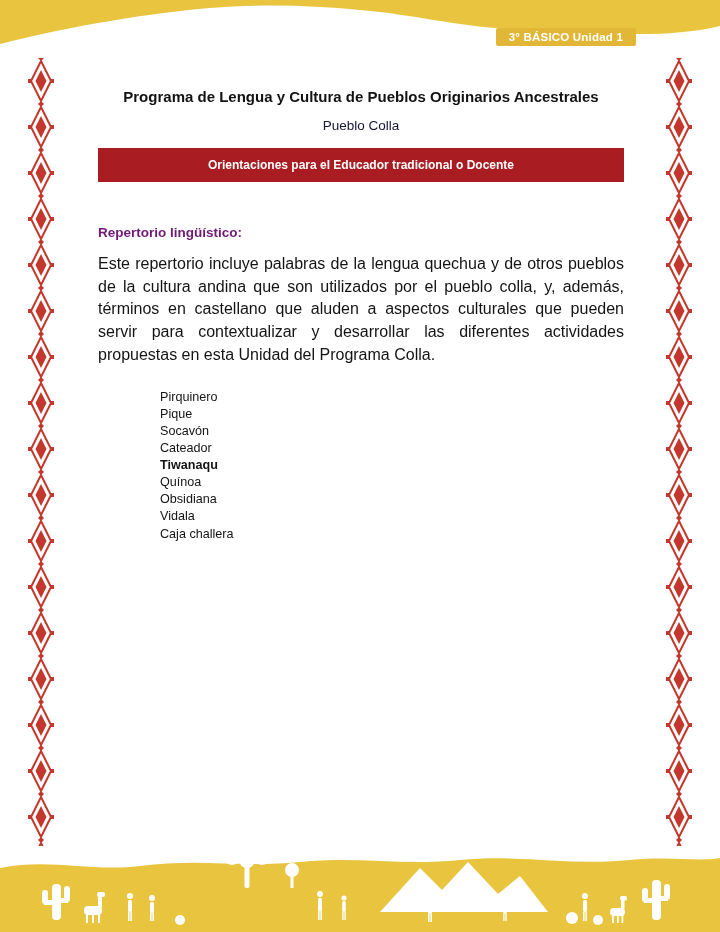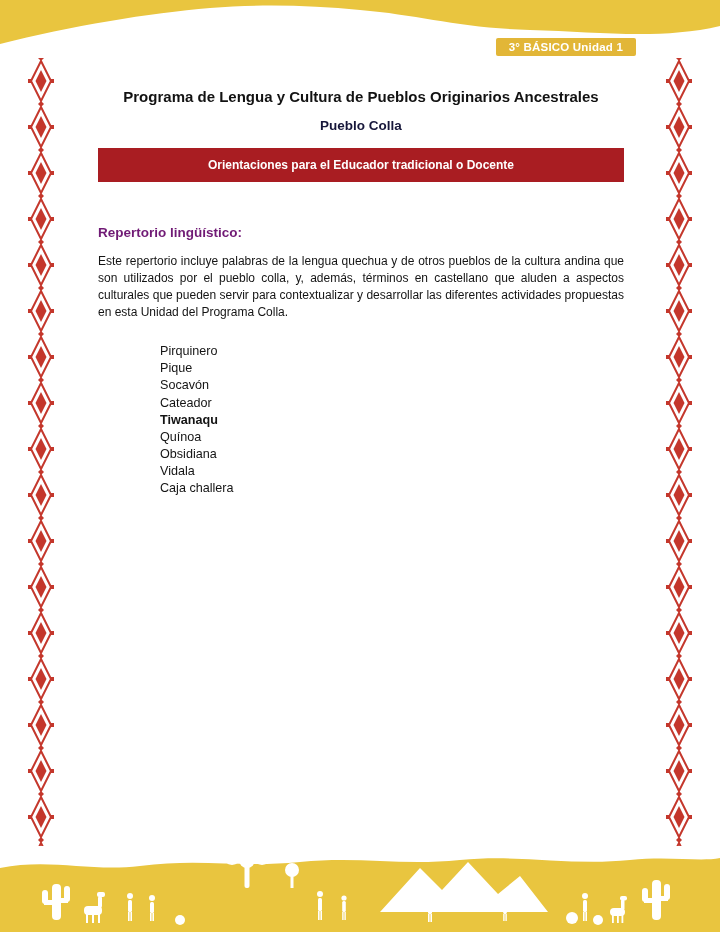--- a/index.html
+++ b/index.html
@@ -9,52 +9,52 @@
     font-family:"Liberation Sans", sans-serif;
     position:relative;
     color:#141414;
   }
   .page{position:absolute;inset:0;overflow:hidden;background:#fff;}
 
   .top-wave{position:absolute;top:0;left:0;display:block;}
   .footer-art{position:absolute;bottom:0;left:0;display:block;}
 
   .badge{
-    position:absolute;top:38px;right:84px;
+    position:absolute;top:28px;right:84px;
     background:#E2B637;color:#ffffff;
     font-weight:bold;font-size:11.5px;
     padding:3px 13px;border-radius:2px;
     letter-spacing:.2px;
   }
 
   .side-border{position:absolute;top:58px;width:26px;height:788px;}
   .side-border.left{left:28px;}
   .side-border.right{right:28px;}
 
   .content{
     position:absolute;left:98px;top:88px;width:526px;
   }
   .title{
     font-size:15px;font-weight:bold;text-align:center;
     margin:0 0 13px 0;color:#121212;
   }
   .subtitle{
-    font-size:13.5px;font-weight:bold;text-align:center;
+    font-size:13.5px;font-weight:normal;text-align:center;
     margin:0 0 15px 0;color:#16163a;
   }
   .banner{
     background:#A91D22;color:#ffffff;
     font-weight:bold;font-size:12px;text-align:center;
     padding:10px 0;margin:0 0 43px 0;
   }
   .section-heading{
     font-size:13.5px;font-weight:bold;margin:0 0 13px 0;color:#701a75;
   }
   .paragraph{
-    font-size:12px;line-height:1.42;text-align:justify;
+    font-size:16px;line-height:1.42;text-align:justify;
     margin:0 0 22px 0;color:#141414;
   }
   .word-list{
     margin-left:62px;font-size:12.6px;line-height:1.36;color:#141414;
   }
   .word-item.bold{font-weight:bold;}
 </style>
 </head>
 <body>
 

